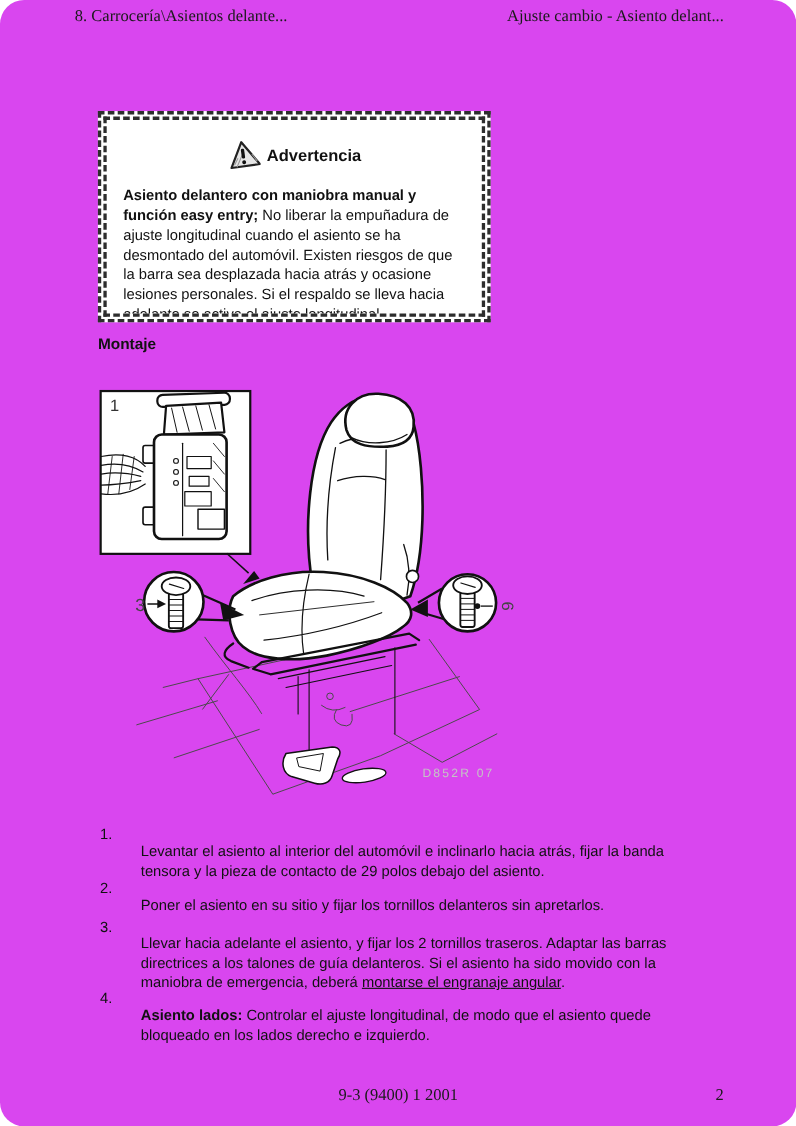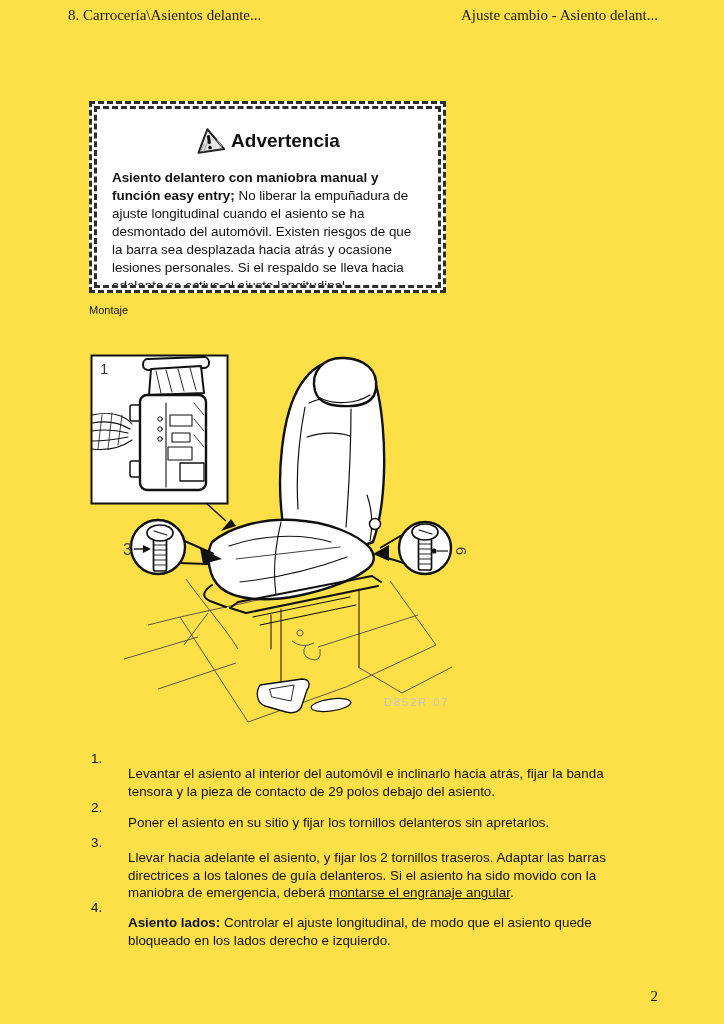--- a/index.html
+++ b/index.html
@@ -1,34 +1,34 @@
 <!DOCTYPE html>
 <html><head>
 <meta charset="utf-8">
 <style>
   html,body { margin:0; padding:0; background:#fff; }
   body { font-family:"Liberation Sans","DejaVu Sans",sans-serif; color:#000; }
-  .page { position:relative; width:724px; height:1024px; background:#fde047; overflow:hidden; }
+  .page { position:relative; width:724px; height:1024px; background:#d946ef; overflow:hidden;border-radius:22px; }
 
   .hdr { position:absolute; top:7px; font-family:"Liberation Serif","DejaVu Serif",serif;
          font-size:15px; color:#1a1a1a; white-space:nowrap; }
   .hdr-left  { left:68px; }
   .hdr-right { right:66px;margin-left:10px; }
 
   .warnbox { position:absolute; left:89px; top:101px; width:357px; height:192px;
              box-sizing:border-box; border:3px dashed #2d2d2d; padding:2px; background:#fff; }
   .warnbox-inner { width:100%; height:100%; box-sizing:border-box; border:3px dashed #2d2d2d;
                    padding:6px 15px; overflow:hidden; }
   .warn-title { display:flex; justify-content:center; align-items:center; gap:6px;
-                margin:12px 0 14px 0; font-weight:bold; font-size:19px; color:#111; }
+                margin:12px 0 14px 0; font-weight:bold; font-size:15px; color:#111; }
   .warn-title svg { display:block; }
   .warn-text { margin:0; font-size:13.4px; line-height:18px; color:#111; }
 
-  .section-title { position:absolute; left:89px; top:304px; font-weight:normal;
-                   font-size:11px; color:#111; }
+  .section-title { position:absolute; left:89px; top:304px; font-weight:bold;
+                   font-size:14px; color:#111; }
 
   .figure { position:absolute; left:88px; top:345px; width:440px; height:380px; }
   .figure text { font-family:"Liberation Sans","DejaVu Sans",sans-serif; }
 
   .step { position:absolute; left:91px; width:550px; display:grid;
           grid-template-columns:22px 1fr; font-size:13.4px; line-height:17.5px; color:#111; }
   .step p { margin:15px; }
   .step-1 { top:750px; } .step-2 { top:799px; } .step-3 { top:834px; } .step-4 { top:899px; }
   .link { text-decoration:underline; }
 
@@ -177,15 +177,16 @@
   </div>
   <div class="step step-3">
     <span>3.</span>
     <p><b></b><span>Llevar hacia adelante el asiento, y fijar los 2 tornillos traseros. Adaptar las barras directrices a los talones de guía delanteros. Si el asiento ha sido movido con la maniobra de emergencia, deberá </span><span class="link">montarse el engranaje angular</span><span>.</span></p>
   </div>
   <div class="step step-4">
     <span>4.</span>
     <p><b>Asiento lados:</b><span> Controlar el ajuste longitudinal, de modo que el asiento quede bloqueado en los lados derecho e izquierdo.</span><span class="link"></span><span></span></p>
   </div>
 
+  <div class="footer-ref">9-3 (9400) 1 2001</div>
   <div class="footer-page">2</div>
 
 </div>
 
 </body></html>

